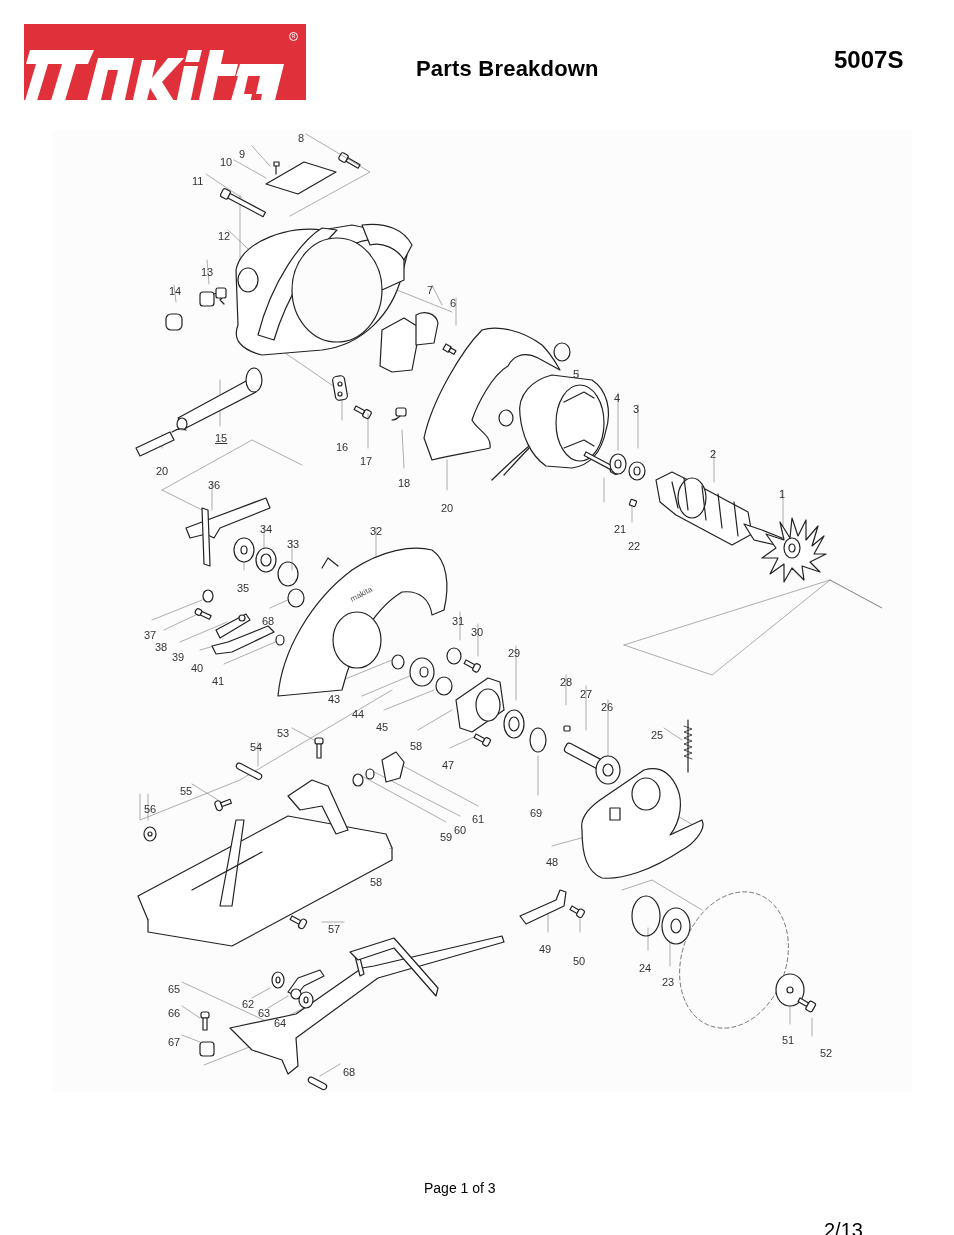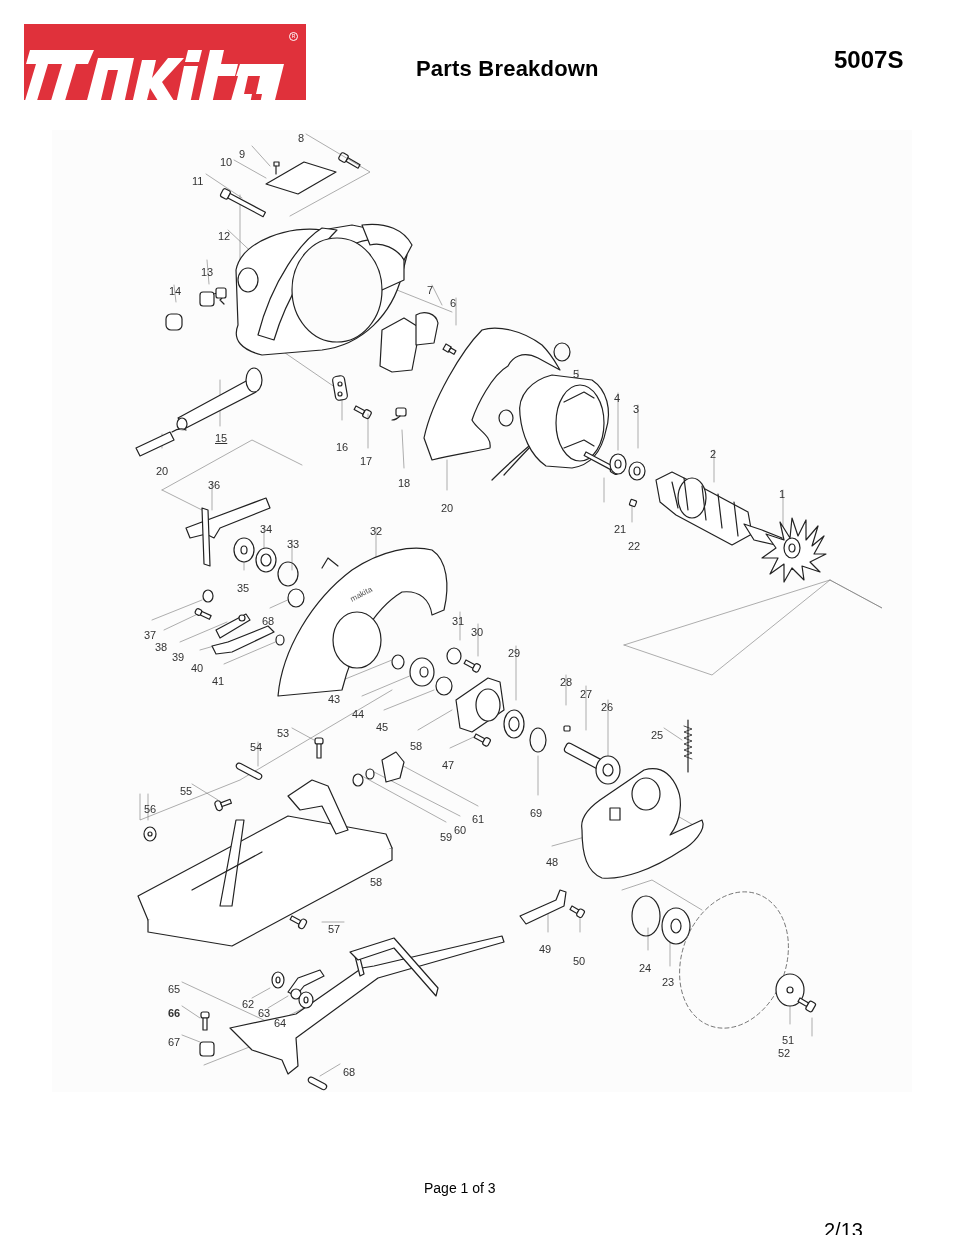--- a/index.html
+++ b/index.html
@@ -479,35 +479,35 @@
       <div class="lbl" style="left: 210px; top: 486px;">68</div>
       <div class="lbl" style="left: 276px; top: 564px;">43</div>
       <div class="lbl" style="left: 300px; top: 579px;">44</div>
       <div class="lbl" style="left: 324px; top: 592px;">45</div>
       <div class="lbl" style="left: 358px; top: 611px;">58</div>
       <div class="lbl" style="left: 390px; top: 630px;">47</div>
       <div class="lbl" style="left: 494px; top: 727px;">48</div>
       <div class="lbl" style="left: 487px; top: 814px;">49</div>
       <div class="lbl" style="left: 521px; top: 814px; margin-top: 12px;">50</div>
       <div class="lbl" style="left: 730px; top: 905px;">51</div>
-      <div class="lbl" style="left: 726px; top: 918px;">52</div>
+      <div class="lbl" style="left: 768px; top: 918px;">52</div>
       <div class="lbl" style="left: 225px; top: 598px;">53</div>
       <div class="lbl" style="left: 198px; top: 612px;">54</div>
       <div class="lbl" style="left: 128px; top: 656px;">55</div>
       <div class="lbl" style="left: 92px; top: 674px;">56</div>
       <div class="lbl" style="left: 276px; top: 794px;">57</div>
       <div class="lbl" style="left: 318px; top: 747px;">58</div>
       <div class="lbl" style="left: 388px; top: 702px;">59</div>
       <div class="lbl" style="left: 402px; top: 695px;">60</div>
       <div class="lbl" style="left: 420px; top: 684px;">61</div>
       <div class="lbl" style="left: 190px; top: 869px;">62</div>
       <div class="lbl" style="left: 206px; top: 878px;">63</div>
       <div class="lbl" style="left: 222px; top: 888px;">64</div>
       <div class="lbl" style="left: 116px; top: 854px;">65</div>
-      <div class="lbl" style="left: 116px; top: 878px; font-weight: bold;">66</div>
+      <div class="lbl" style="left: 116px; top: 878px;">66</div>
       <div class="lbl" style="left: 116px; top: 907px;">67</div>
       <div class="lbl" style="left: 291px; top: 937px;">68</div>
       <div class="lbl" style="left: 478px; top: 678px;">69</div>
     </div>
 </div>
 
 <div class="footer-page">Page 1 of 3</div>
 <div class="footer-date">2/13</div>
 
 </body></html>

